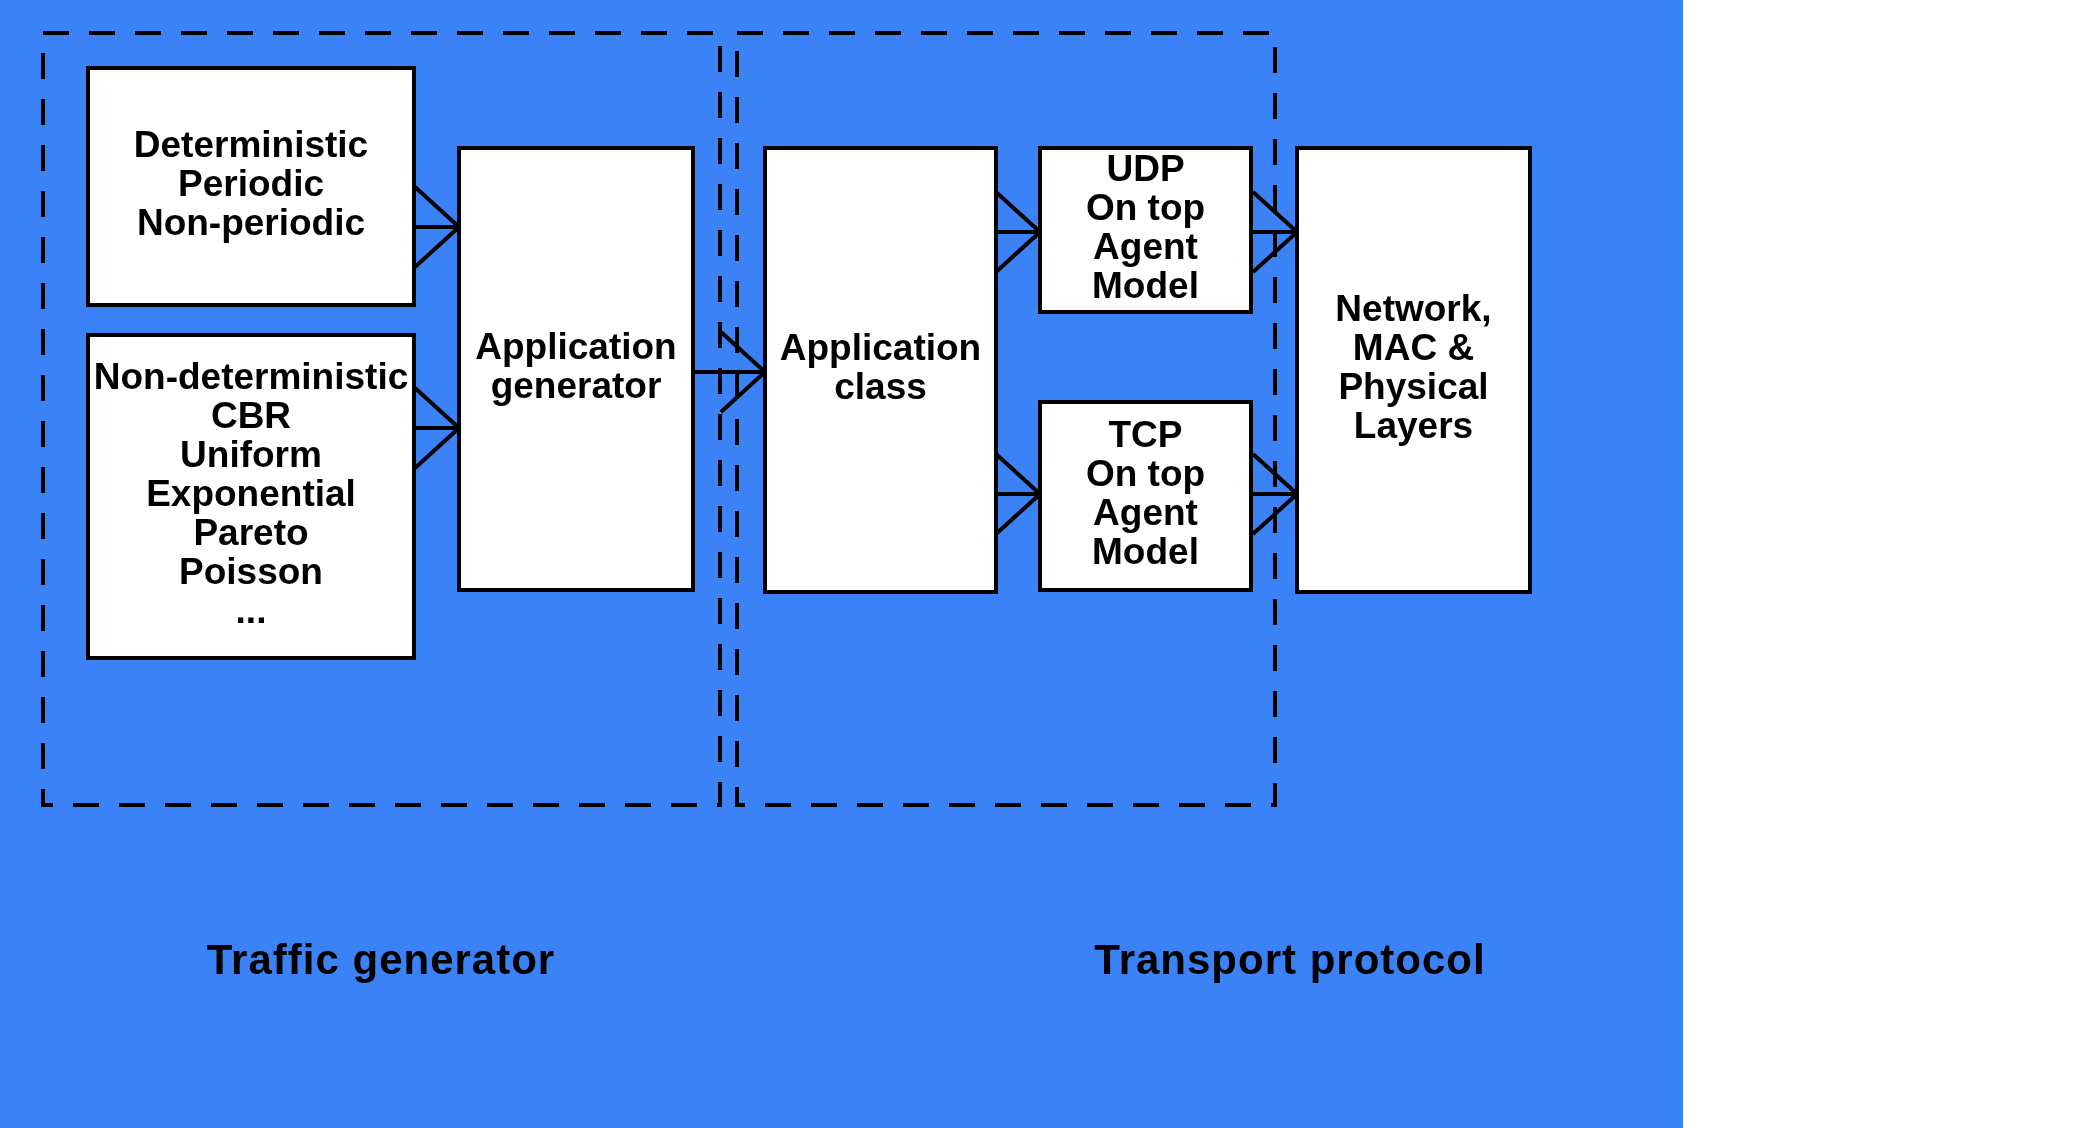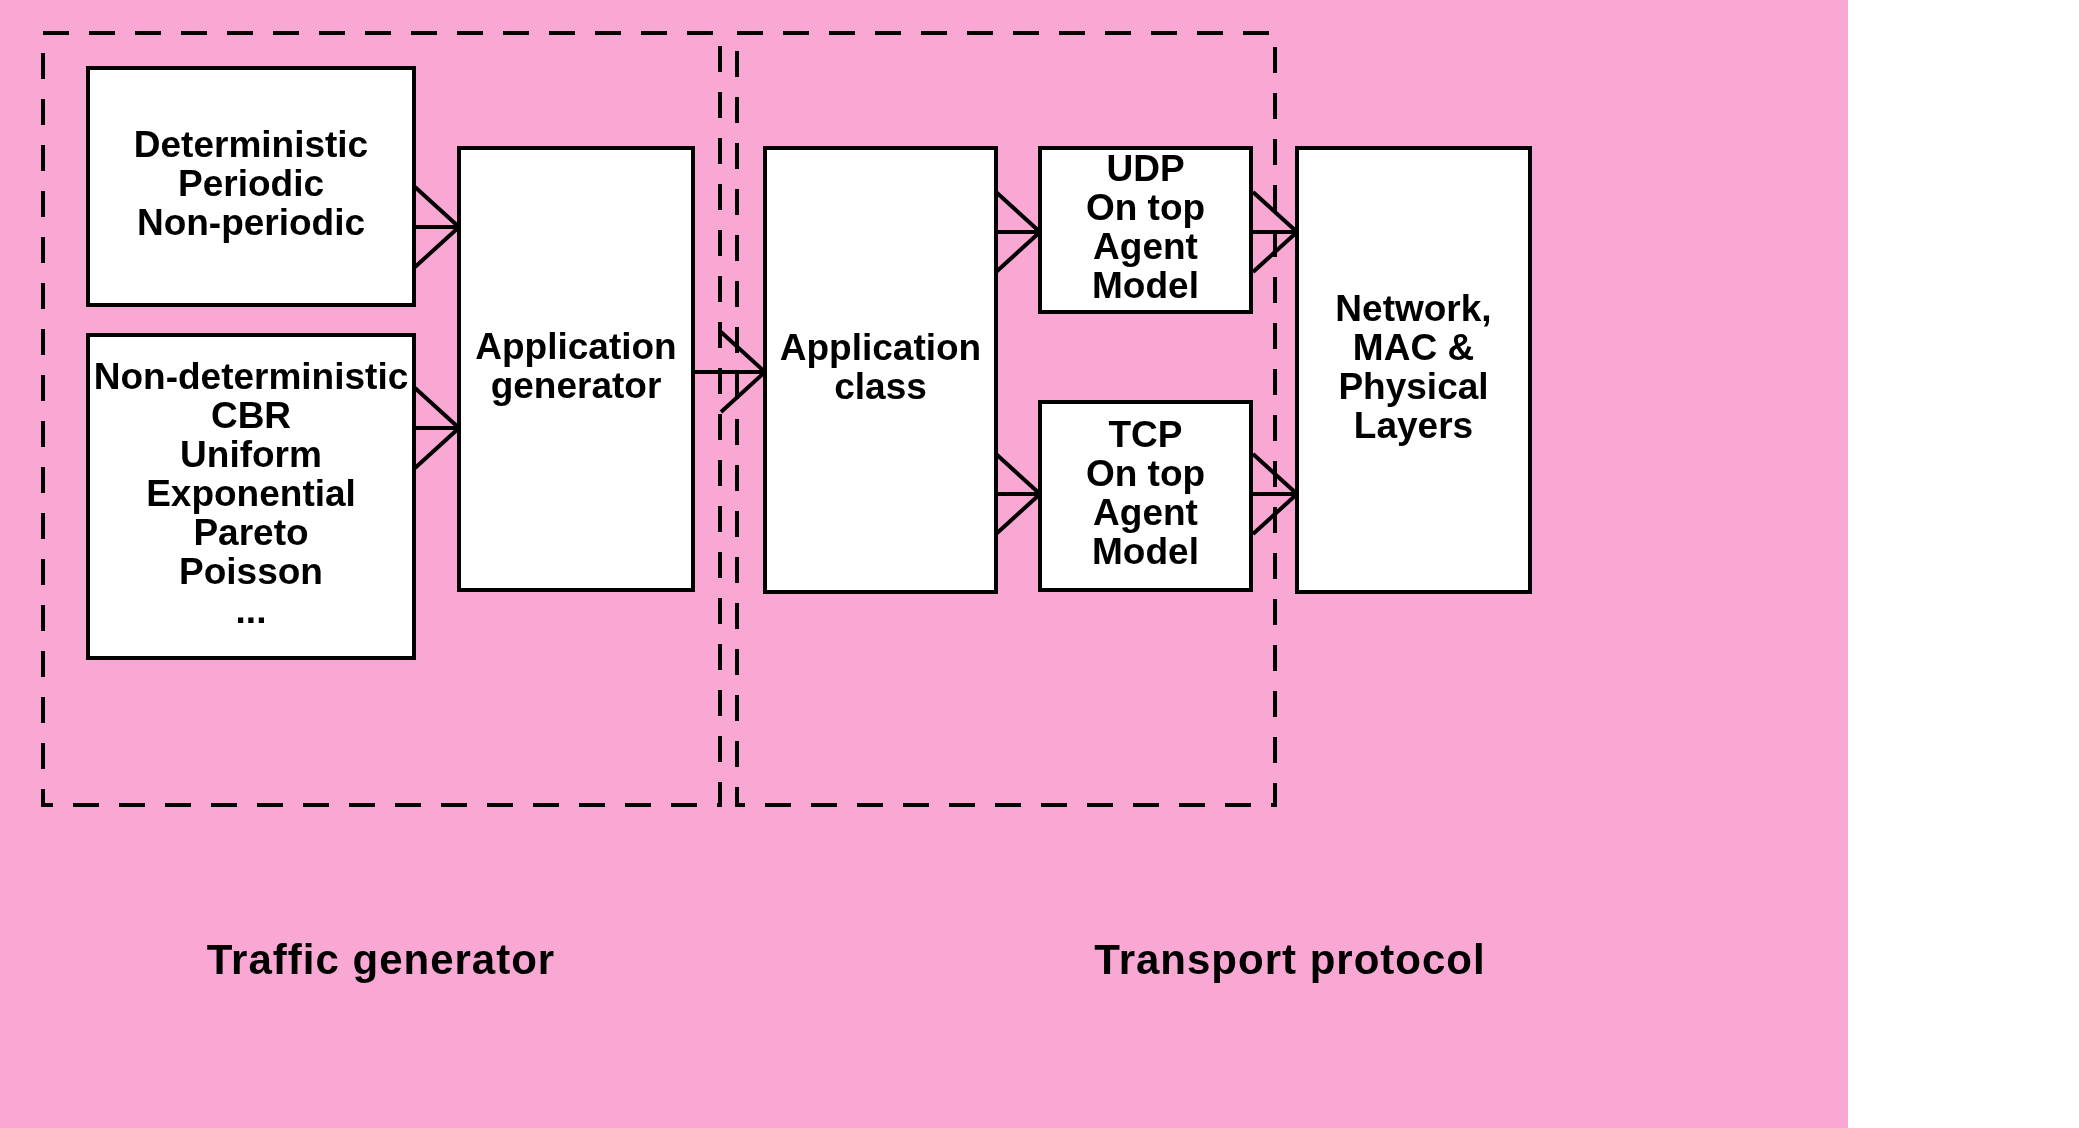--- a/index.html
+++ b/index.html
@@ -6,23 +6,23 @@
   html, body {
     margin: 0;
     padding: 0;
     background: #ffffff;
   }
   body {
     font-family: "Liberation Sans", sans-serif;
   }
   #diagram-root {
     position: relative;
-    width: 1848px;
+    width: 1683px;
     height: 1128px;
-    background: #f9a8d4;
+    background: #3b82f6;
     overflow: hidden;
   }
   #diagram-svg {
     display: block;
     width: 2079px;
     height: 1128px;
   }
   .box-rect {
     fill: #ffffff;
     stroke: #000000;

